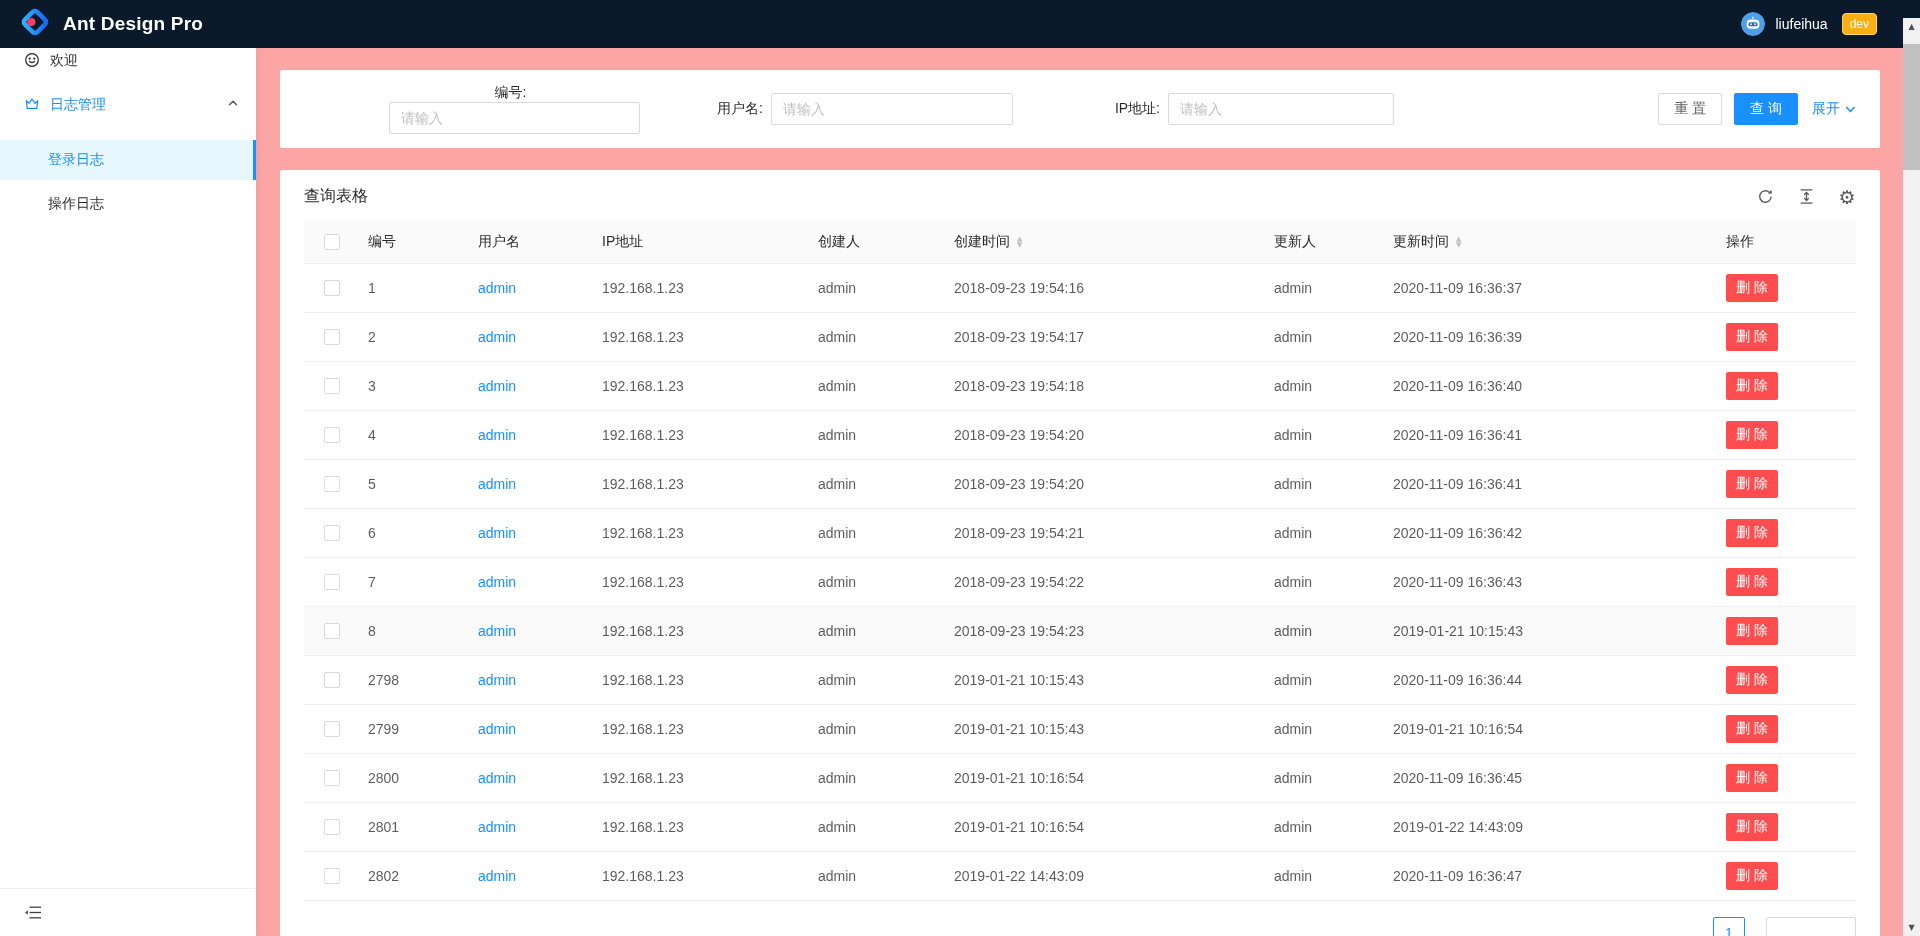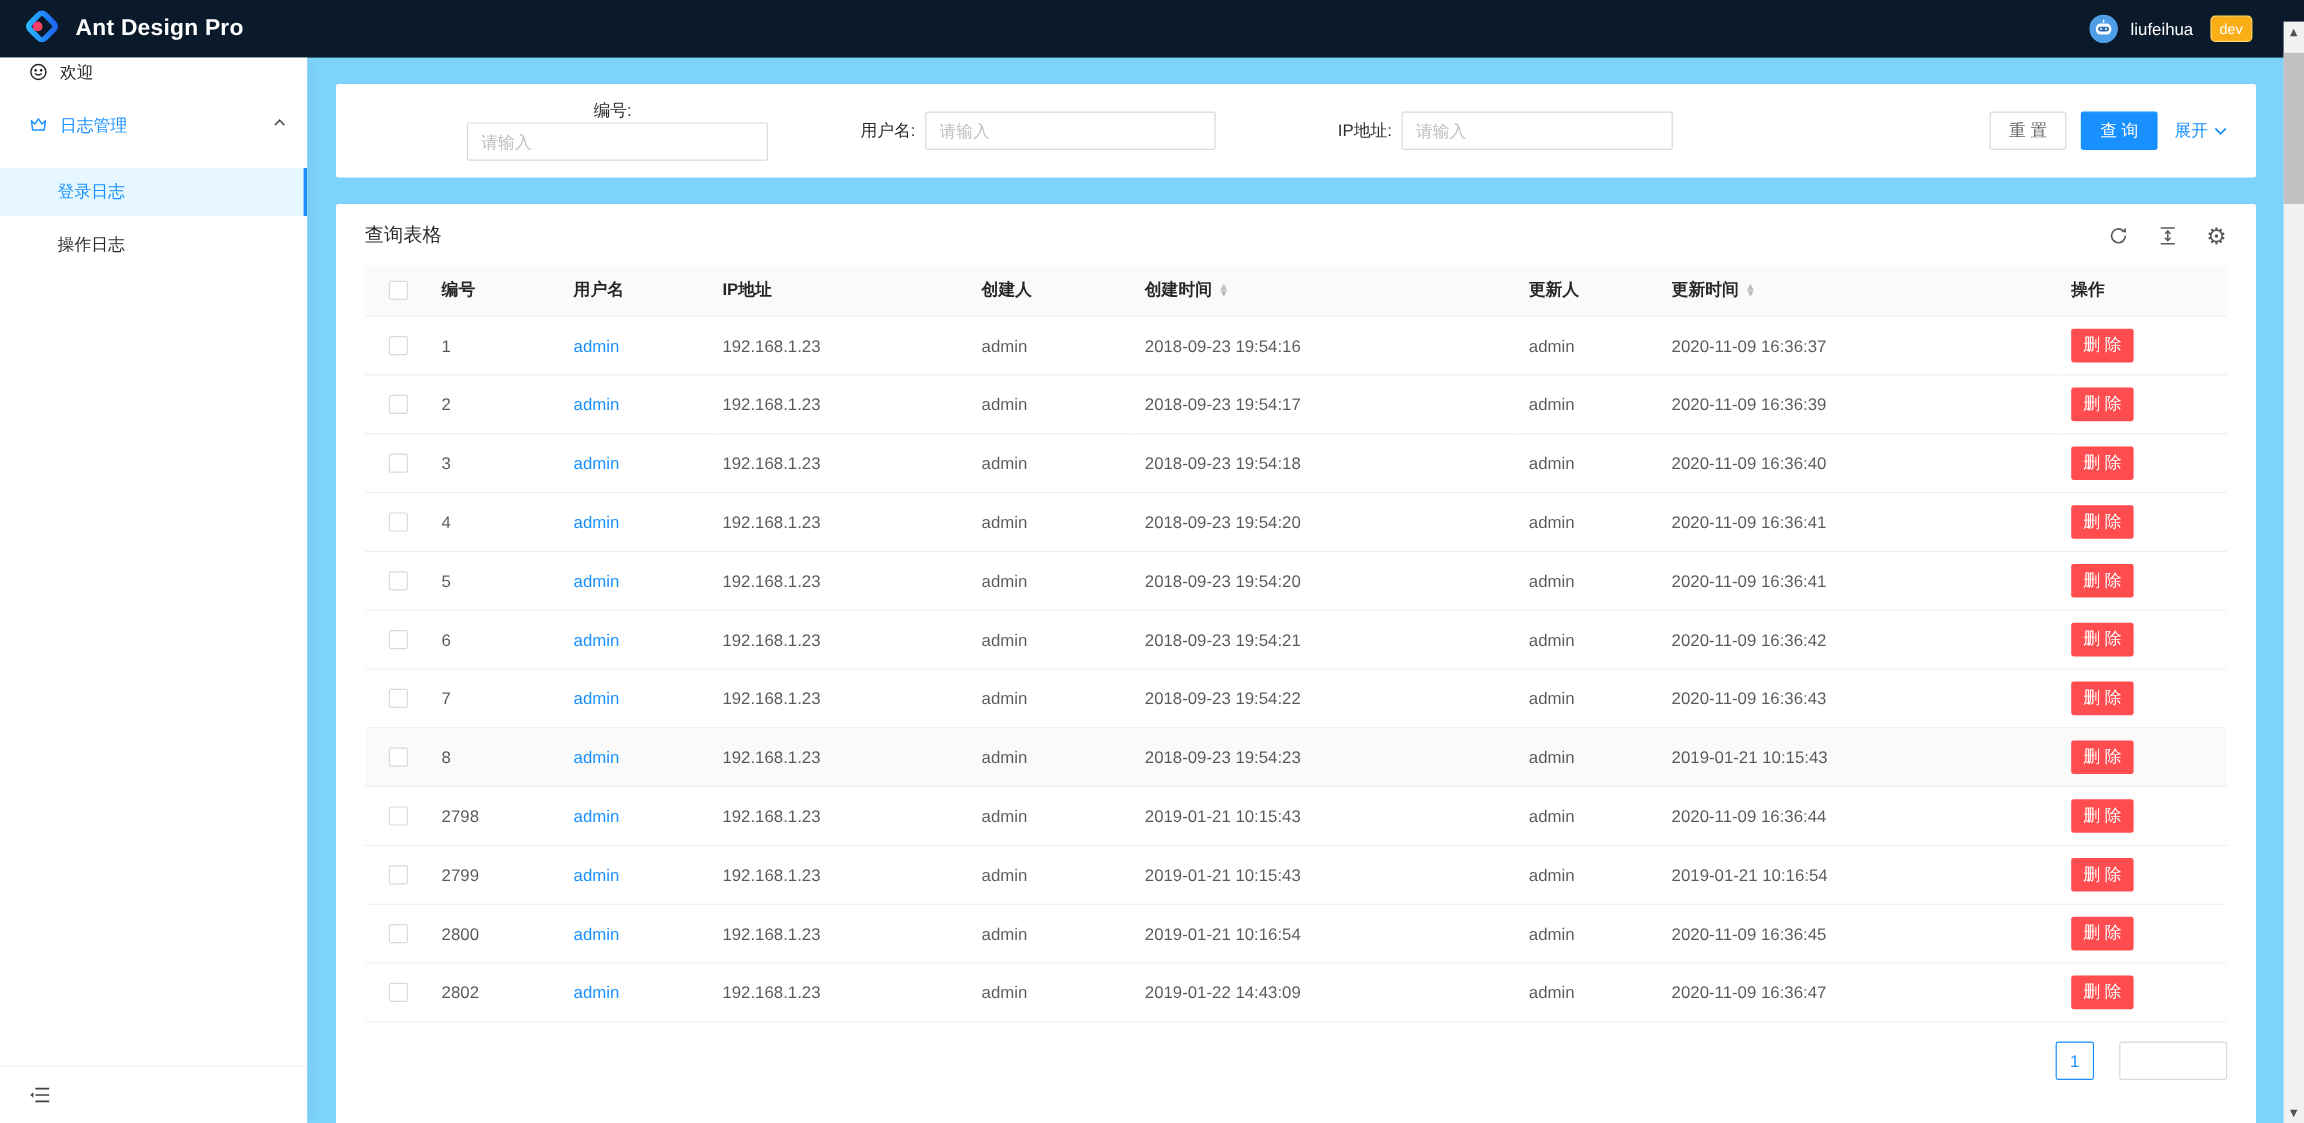--- a/index.html
+++ b/index.html
@@ -1,19 +1,19 @@
 <!DOCTYPE html>
 <html style="--primary: #1890ff; --danger: #ff4d4f; --header-bg: #0a1a2a; --menu-selected-bg: #e6f7ff; --tag-bg: #faad14;"><head>
 <meta charset="utf-8">
 <style>
   * { margin:0; padding:0; box-sizing:border-box; }
   html,body { width:1920px; height:936px; overflow:hidden; }
   body { font-family:"Liberation Sans","DejaVu Sans",sans-serif; }
 
-  .app { position:relative; width:1920px; height:936px; background:#7dd3fc; overflow:hidden; }
+  .app { position:relative; width:1920px; height:936px; background:#fca5a5; overflow:hidden; }
 
   
   .topbar { height:48px; background:var(--header-bg,#0a1a2a); display:flex; align-items:center;
             padding:0 43px 0 20px; color:#fff; }
   .logo-wrap { display:flex; align-items:center; cursor:pointer; }
   .app-title { font-size:19px; font-weight:bold; margin-left:13px; letter-spacing:.2px; }
   .user-area { margin-left:auto; display:flex; align-items:center; }
   .avatar { width:24px; height:24px; border-radius:50%; overflow:hidden; display:inline-block; }
   .username { font-size:14px; margin:0 14px 0 10px; }
   .env-tag { background:var(--tag-bg,#faad14); border:1px solid #ffd666; color:#fff; font-size:12px;
@@ -65,21 +65,21 @@
   
   .table-card { min-height:790px; }
   .toolbar { display:flex; align-items:center; padding:16px 24px 14px; }
   .table-title { font-size:16px; font-weight:500; color:rgba(0,0,0,.85); }
   .toolbar-icons { margin-left:auto; display:flex; align-items:center; gap:23px; color:#595959; }
   .tool-icon { width:18px; height:18px; display:flex; align-items:center; justify-content:center; cursor:pointer; }
   .gear-glyph { font-family:"DejaVu Sans",sans-serif; font-size:19px; line-height:18px; color:#595959; }
 
   .data-table { width:1552px; margin:0 24px; border-collapse:collapse; table-layout:fixed; }
   .data-table th { background:#fafafa; height:42px; text-align:left; padding:0 8px; font-size:14px;
-                   font-weight:700; color:rgba(0,0,0,.85); border-bottom:1px solid #f0f0f0; }
+                   font-weight:400; color:rgba(0,0,0,.85); border-bottom:1px solid #f0f0f0; }
   .data-table td { height:49px; padding:0 8px; font-size:14px; color:rgba(0,0,0,.65);
                    border-bottom:1px solid #f0f0f0; white-space:nowrap; overflow:hidden; }
   .data-table tr.highlight td { background:#fafafa; }
   .cell-checkbox { text-align:center !important; padding:0 !important; }
   .checkbox { display:inline-block; width:16px; height:16px; border:1px solid #d9d9d9; border-radius:2px;
               background:#fff; vertical-align:middle; cursor:pointer; }
   .th-flex { display:inline-flex; align-items:center; }
   .sorter { display:inline-flex; flex-direction:column; margin-left:7px; }
   .sorter .caret { font-size:7px; line-height:6px; color:#bfbfbf; font-family:"DejaVu Sans",sans-serif; }
   a.user-link { color:var(--primary,#1890ff); text-decoration:none; cursor:pointer; }
@@ -403,20 +403,31 @@
     <td class="c-username"><a class="user-link">admin</a></td>
     <td class="c-ip">192.168.1.23</td>
     <td class="c-creator">admin</td>
     <td class="c-created">2019-01-21 10:16:54</td>
     <td class="c-updater">admin</td>
     <td class="c-updated">2020-11-09 16:36:45</td>
     <td class="c-action"><button class="btn-delete">删 除</button></td>
   </tr>
               <tr>
     <td class="cell-checkbox"><span class="checkbox"></span></td>
+    <td class="c-id">2801</td>
+    <td class="c-username"><a class="user-link">admin</a></td>
+    <td class="c-ip">192.168.1.23</td>
+    <td class="c-creator">admin</td>
+    <td class="c-created">2019-01-21 10:16:54</td>
+    <td class="c-updater">admin</td>
+    <td class="c-updated">2019-01-22 14:43:09</td>
+    <td class="c-action"><button class="btn-delete">删 除</button></td>
+  </tr>
+              <tr>
+    <td class="cell-checkbox"><span class="checkbox"></span></td>
     <td class="c-id">2802</td>
     <td class="c-username"><a class="user-link">admin</a></td>
     <td class="c-ip">192.168.1.23</td>
     <td class="c-creator">admin</td>
     <td class="c-created">2019-01-22 14:43:09</td>
     <td class="c-updater">admin</td>
     <td class="c-updated">2020-11-09 16:36:47</td>
     <td class="c-action"><button class="btn-delete">删 除</button></td>
   </tr>
             </tbody>

